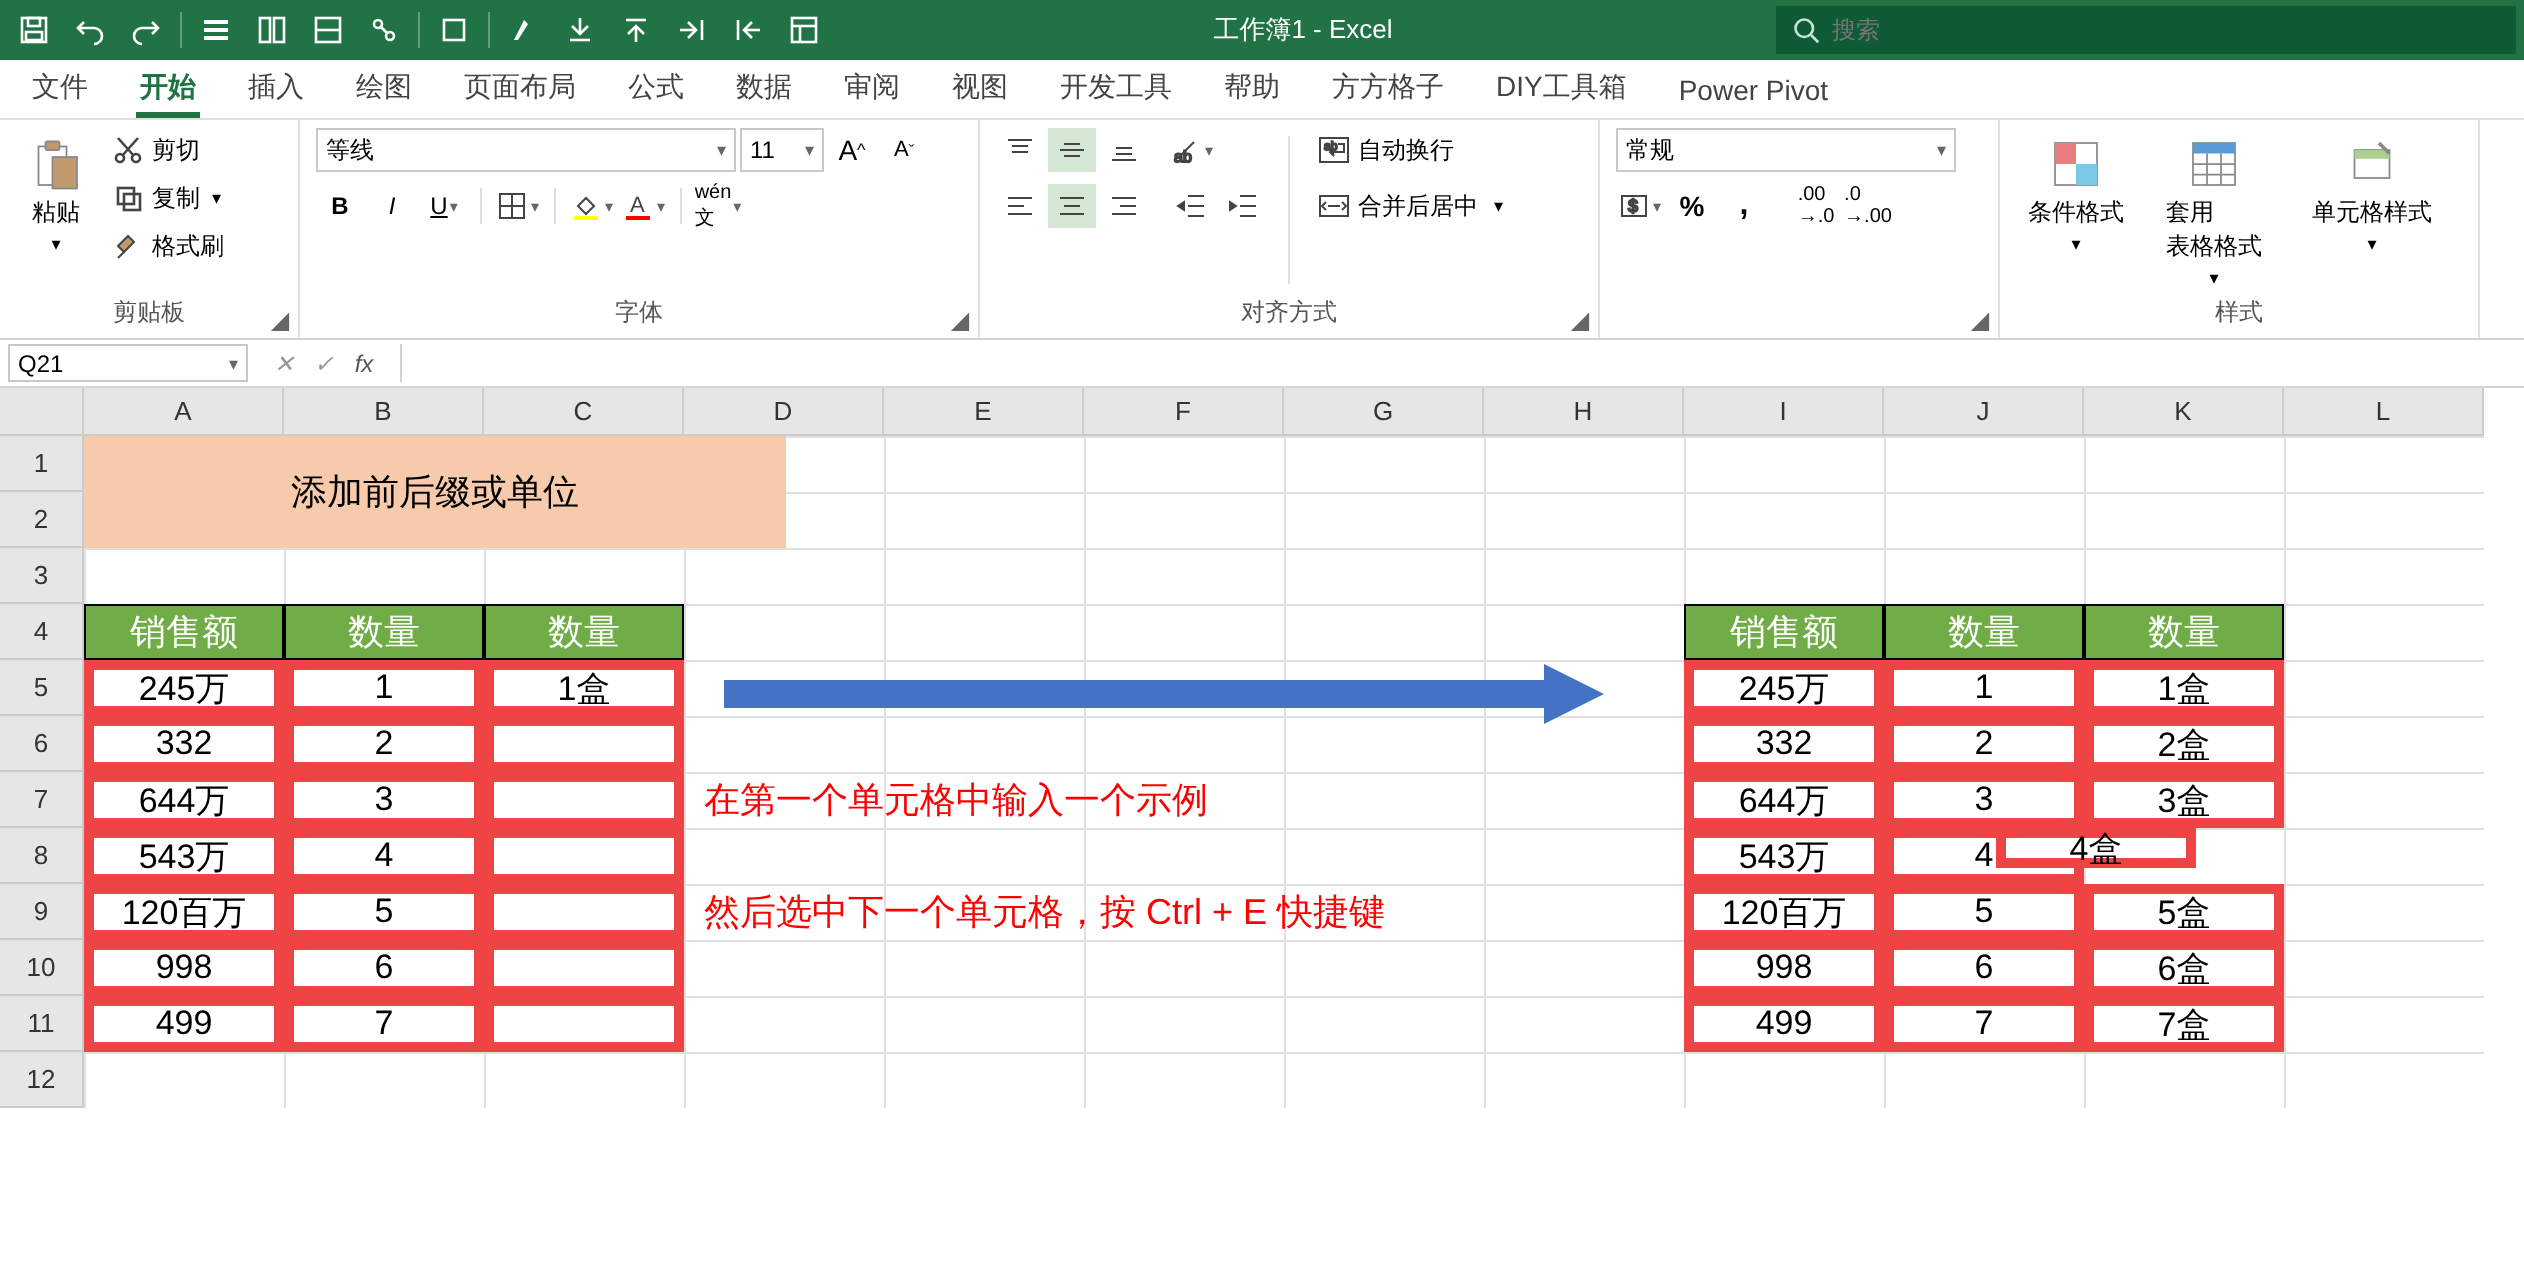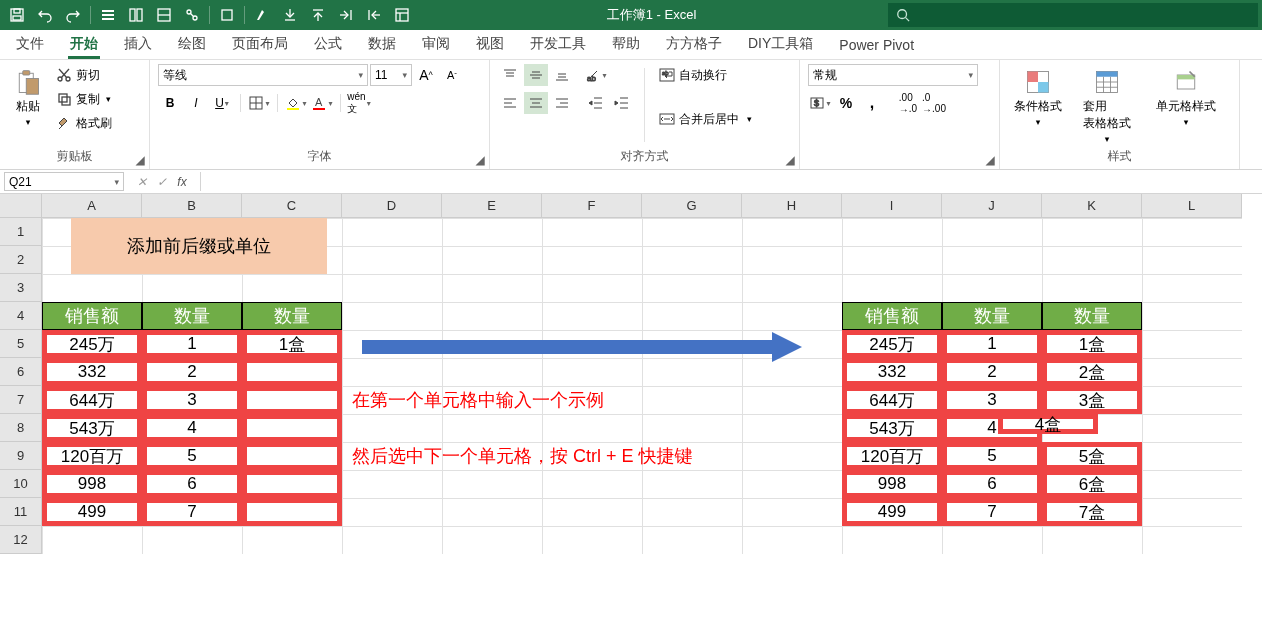--- a/index.html
+++ b/index.html
@@ -153,20 +153,21 @@
           <line x1="6" y1="6" x2="6" y2="14"></line>
         </svg>
       </div>
   </div>
   <div class="title-text">工作簿1 - Excel</div>
   <div class="search-box">
     <svg width="14" height="14" viewBox="0 0 16 16" fill="none" stroke="#c7e5d6" stroke-width="1.5">
         <circle cx="7" cy="7" r="5"></circle>
         <line x1="11" y1="11" x2="15" y2="15"></line>
       </svg>
+    <input placeholder="搜索" style="">
   </div>
 </div>
 
 <div class="tabs">
   <div class="tab">文件</div>
   <div class="tab active">开始</div>
   <div class="tab">插入</div>
   <div class="tab">绘图</div>
   <div class="tab">页面布局</div>
   <div class="tab">公式</div>
@@ -353,21 +354,21 @@
               <svg viewBox="0 0 16 16" stroke="#444" fill="#444">
                 <line x1="6" y1="3" x2="14" y2="3"></line>
                 <line x1="6" y1="8" x2="14" y2="8"></line>
                 <line x1="6" y1="13" x2="14" y2="13"></line>
                 <path d="M1 6 L4 8 L1 10 Z"></path>
               </svg>
             </div>
         </div>
       </div>
       <div style="width:1px;background:#e1e1e1;margin:4px 6px"></div>
-      <div class="stack" style="gap:22px">
+      <div class="stack" style="gap:6px">
         <div class="mini">
             <svg viewBox="0 0 16 16" stroke="#444" fill="none">
               <rect x="1" y="2" width="14" height="12"></rect>
               <text x="3" y="8" font-size="6">ab</text>
               <path d="M10 5 h3 v4 h-5"></path>
               <path d="M8 7 l-2 2 l2 2" fill="#444"></path>
             </svg>
             <span>自动换行</span>
           </div>
         <div class="mini">
@@ -496,21 +497,21 @@
         <div class="chdr" style="width: 100px;">F</div>
         <div class="chdr" style="width: 100px;">G</div>
         <div class="chdr" style="width: 100px;">H</div>
         <div class="chdr" style="width: 100px;">I</div>
         <div class="chdr" style="width: 100px;">J</div>
         <div class="chdr" style="width: 100px;">K</div>
         <div class="chdr" style="width: 100px;">L</div>
       </div>
     <div class="grid" id="grid" style="height:360px">
         <div style="position: absolute; left: 0px; top: 0px; width: 1200px; height: 336px; background-image: linear-gradient(to right, rgb(224, 224, 224) 1px, transparent 1px), linear-gradient(rgb(224, 224, 224) 1px, transparent 1px); background-size: 100px 28px;"></div>
-        <div class="cell merged-title" style="left: 0px; top: 0px; width: 256px; height: 56px; margin-left: 29px;">添加前后缀或单位</div>
+        <div class="cell merged-title" style="left: 0px; top: 0px; width: 351px; height: 56px;">添加前后缀或单位</div>
         <div class="cell thdr" style="left: 0px; top: 84px; width: 100px; height: 28px;">销售额</div>
         <div class="cell thdr" style="left: 100px; top: 84px; width: 100px; height: 28px;">数量</div>
         <div class="cell thdr" style="left: 200px; top: 84px; width: 100px; height: 28px;">数量</div>
         <div class="cell tcell" style="left: 0px; top: 112px; width: 100px; height: 28px;">245万</div>
         <div class="cell tcell" style="left: 100px; top: 112px; width: 100px; height: 28px;">1</div>
         <div class="cell tcell" style="left: 200px; top: 112px; width: 100px; height: 28px;">1盒</div>
         <div class="cell tcell" style="left: 0px; top: 140px; width: 100px; height: 28px;">332</div>
         <div class="cell tcell" style="left: 100px; top: 140px; width: 100px; height: 28px;">2</div>
         <div class="cell tcell" style="left: 200px; top: 140px; width: 100px; height: 28px;"></div>
         <div class="cell tcell" style="left: 0px; top: 168px; width: 100px; height: 28px;">644万</div>

